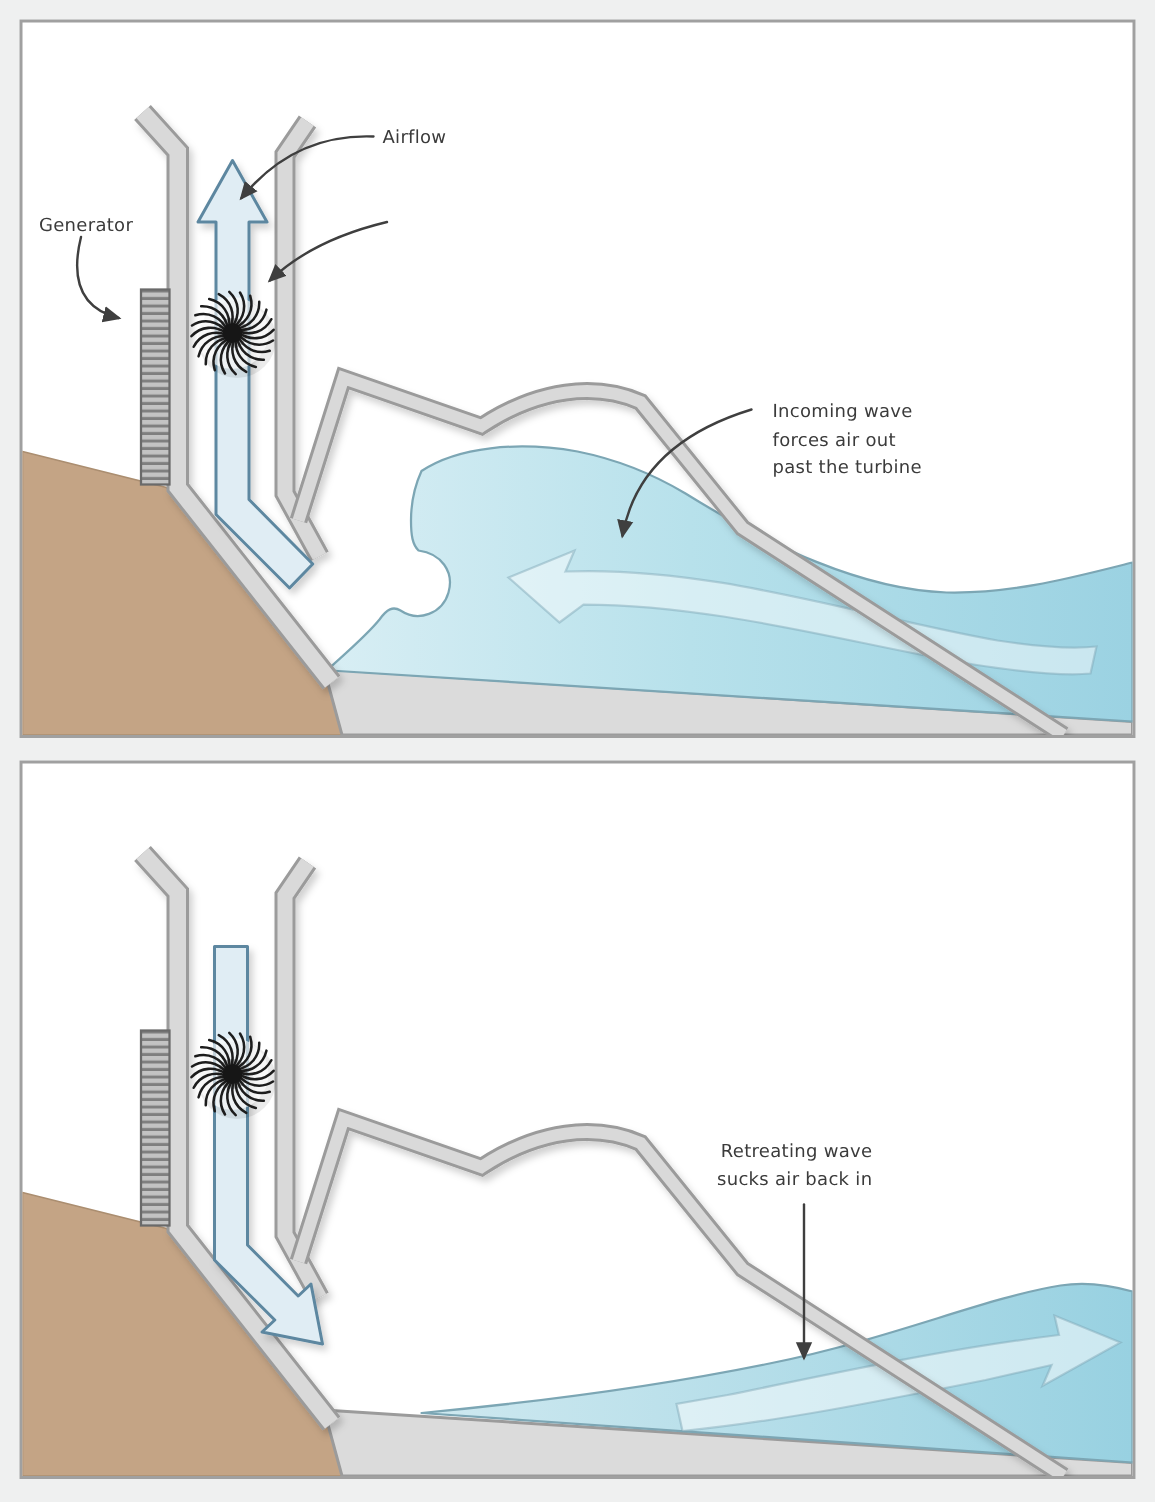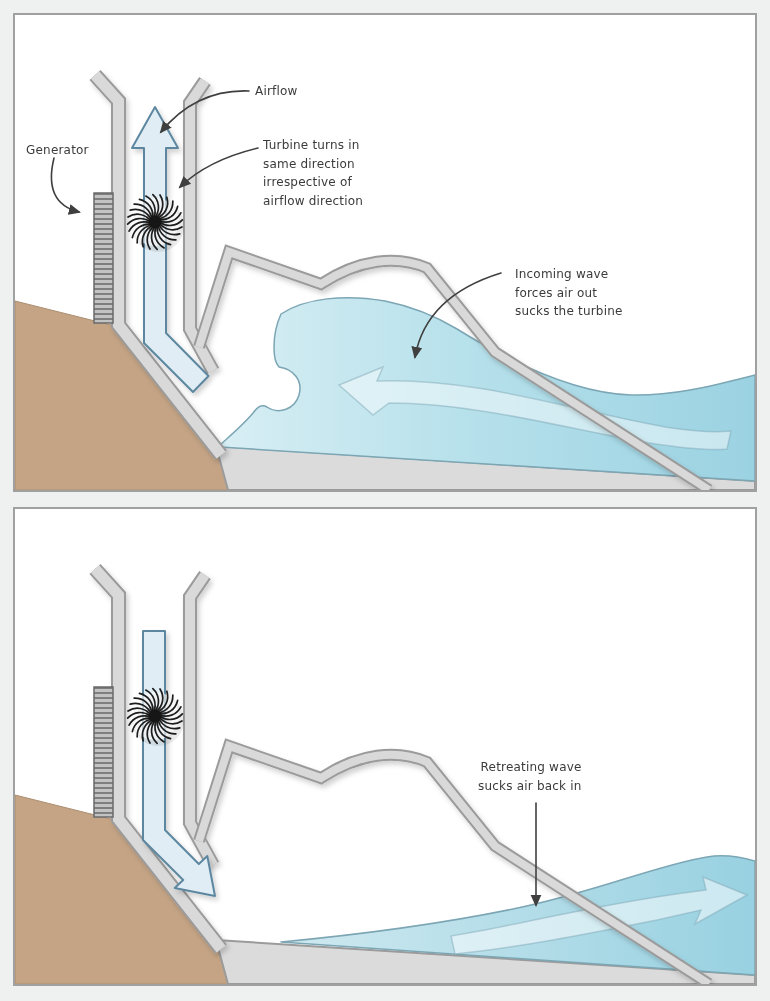--- a/index.html
+++ b/index.html
@@ -128,27 +128,23 @@
     <g fill="none" stroke="#3f3f3f" stroke-width="1.6" stroke-linecap="round">
       <path d="M 39,143 Q 28,188 64,197" marker-end="url(#ah)"></path>
       <path d="M 234,76 Q 181,74 146,117" marker-end="url(#ah)"></path>
       <path d="M 243,133 Q 193,145 165,172" marker-end="url(#ah)"></path>
       <path d="M 486,258 Q 411,281 400,342" marker-end="url(#ah)"></path>
     </g>
   </svg>
 
   <div class="diagram-label lbl-generator">Generator</div>
   <div class="diagram-label lbl-airflow">Airflow</div>
-  <div class="diagram-label lbl-turbine">Turbine turns in
-same direction
-irrespective of
-airflow direction</div>
   <div class="diagram-label lbl-incoming">Incoming wave
 forces air out
-sucks the turbine</div>
+past the turbine</div>
 </section>
 
 <section class="panel p2">
   <svg viewBox="0 0 740 475" aria-hidden="true">
 
     <path d="M 0,286 L 96,310 L 206,440 L 216,475 L 0,475 Z" fill="#c4a485" stroke="#ab8e70" stroke-width="1"></path>
 
     <path d="M 201,431 L 740,466 L 740,475 L 213,475 Z" fill="#dbdbdb" stroke="#9b9b9b" stroke-width="2"></path>
 
     <path d="M 266,433

